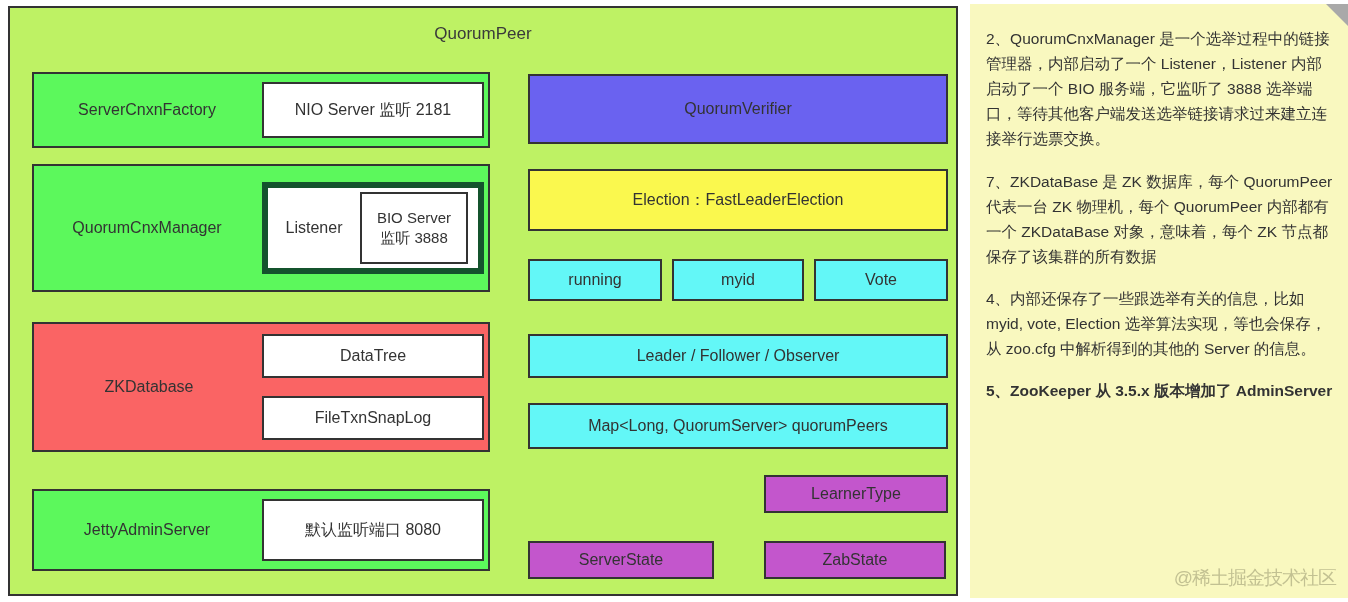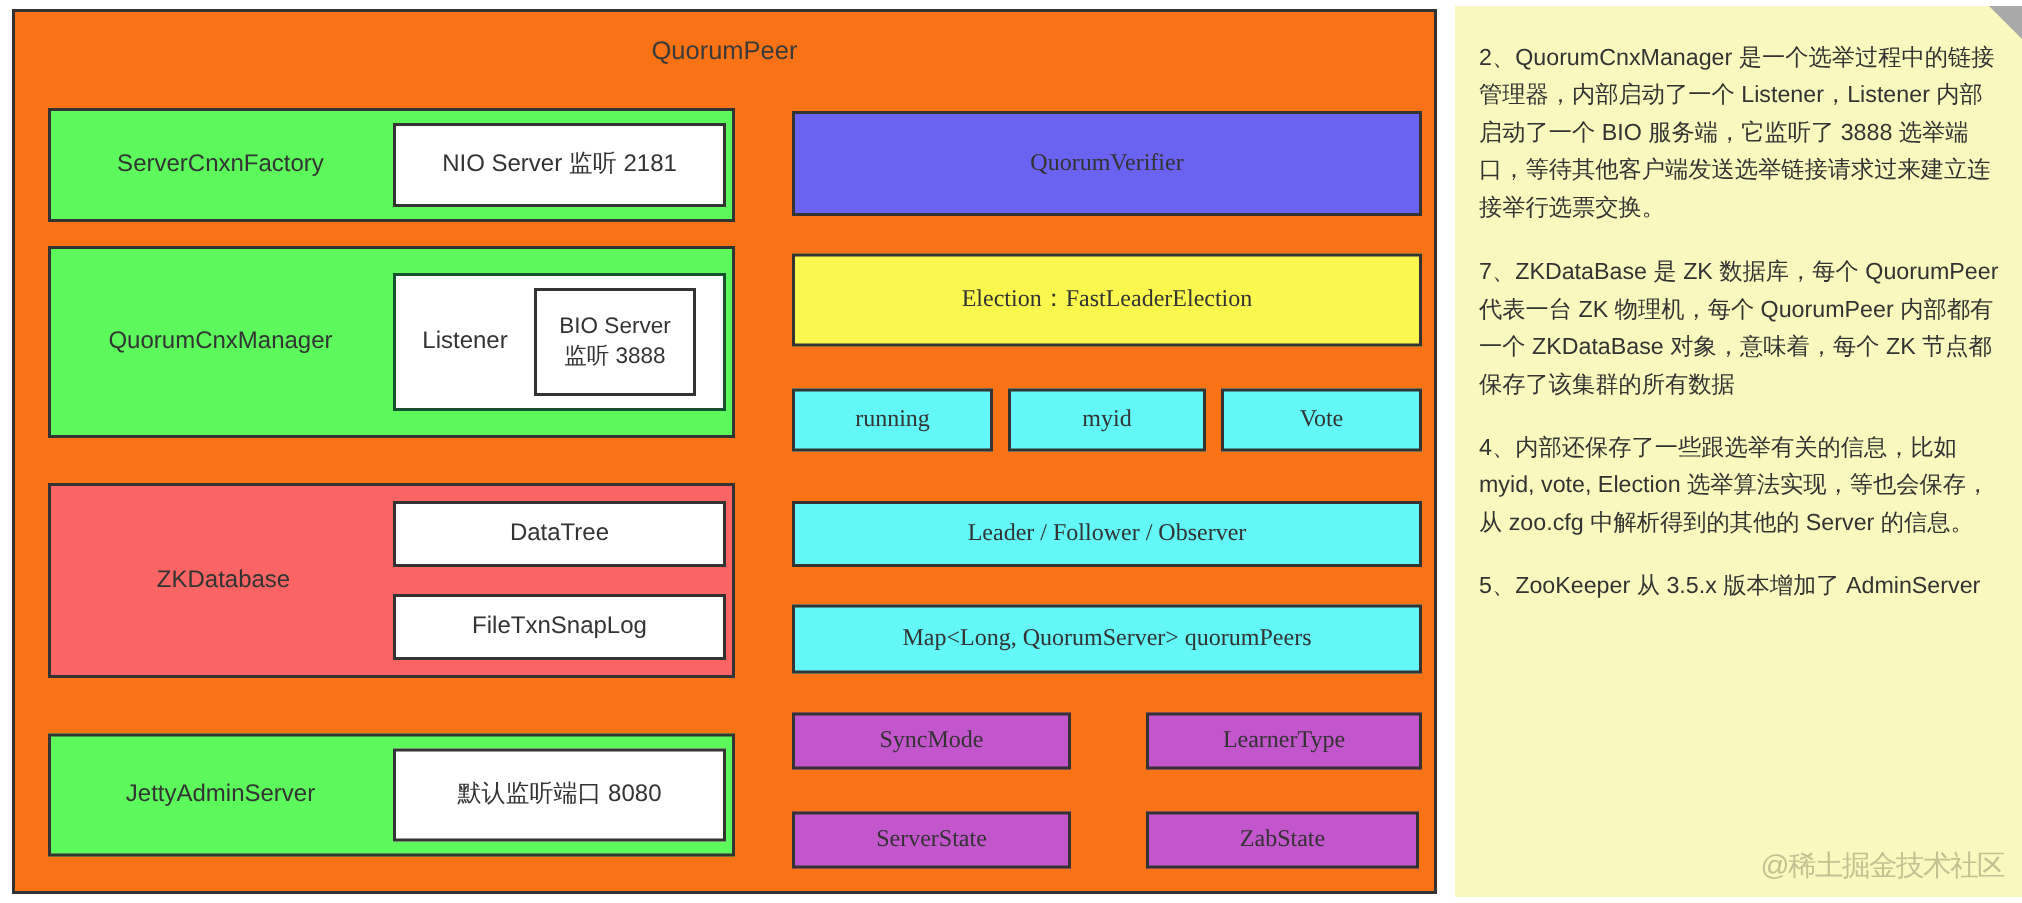--- a/index.html
+++ b/index.html
@@ -12,42 +12,41 @@
     font-family: "Liberation Sans", "DejaVu Sans", sans-serif;
     position: relative;
     overflow: hidden;
   }
 
   
   #diagram-root {
     position: absolute;
     left: 8px; top: 6px;
     width: 950px; height: 590px;
-    background: #f97316;
+    background: #bef264;
     border: 2px solid #333333;
   }
   #diagram-title {
     position: absolute;
     left: 0; top: 16px;
     width: 100%;
     text-align: center;
     font-size: 17px;
     color: #3a3a3a;
   }
 
   .box {
     position: absolute;
     border: 2px solid #333333;
     display: flex;
     align-items: center;
     justify-content: center;
     font-size: 16px;
     color: #333333;
     line-height: 1.25;
-    font-family: Liberation Serif, serif;
   }
 
   
   .comp-row {
     position: absolute;
     border: 2px solid #333333;
     display: flex;
     align-items: center;
   }
   .comp-label {
@@ -80,21 +79,21 @@
 
   
   #row-quorumcnxmanager {
     left: 22px; top: 156px; width: 458px; height: 128px;
     background: #5cf85c;
   }
   #row-quorumcnxmanager .comp-label { width: 226px; }
   #row-quorumcnxmanager .listener-wrap {
     width: 222px; height: 92px; margin-left: 2px;
     background: #ffffff;
-    border: 2px solid #14532d;
+    border: 6px solid #14532d;
     display: flex; align-items: center;
   }
   #row-quorumcnxmanager .listener-text {
     flex: 0 0 auto;
     width: 92px;
     text-align: center;
     font-size: 16px;
     color: #333333;
   }
   #row-quorumcnxmanager .bio-box {
@@ -181,21 +180,21 @@
     background: #f9f8bf;
     padding: 22px 14px 10px 16px;
     font-size: 15.5px;
     line-height: 1.62;
     color: #333333;
     overflow: hidden;
   }
   #notes-panel .note {
     margin: 0 0 17px 0;
   }
-  #notes-panel .note:last-of-type { margin-bottom: 0; }
+  #notes-panel .note:last-of-type { margin-bottom: 0; font-weight: bold; }
   #note-fold {
     position: absolute;
     right: 0; top: 0;
     width: 0; height: 0;
     border-left: 22px solid transparent;
     border-top: 22px solid #a9a9a9;
   }
   #watermark {
     position: absolute;
     right: 12px; bottom: 4px;
@@ -244,21 +243,20 @@
   <div class="box" id="box-quorumverifier">QuorumVerifier</div>
   <div class="box" id="box-election">Election：FastLeaderElection</div>
 
   <div class="box small-cyan" id="box-running">running</div>
   <div class="box small-cyan" id="box-myid">myid</div>
   <div class="box small-cyan" id="box-vote">Vote</div>
 
   <div class="box" id="box-roles">Leader / Follower / Observer</div>
   <div class="box" id="box-quorumpeers">Map&lt;Long, QuorumServer&gt; quorumPeers</div>
 
-  <div class="box magenta" id="box-syncmode">SyncMode</div>
   <div class="box magenta" id="box-learnertype">LearnerType</div>
   <div class="box magenta" id="box-zabstate">ZabState</div>
   <div class="box magenta" id="box-serverstate">ServerState</div>
 
 </div>
 
 <div id="notes-panel">
   <div id="note-fold"></div>
   <p class="note">2、QuorumCnxManager 是一个选举过程中的链接管理器，内部启动了一个 Listener，Listener 内部启动了一个 BIO 服务端，它监听了 3888 选举端口，等待其他客户端发送选举链接请求过来建立连接举行选票交换。</p>
   <p class="note">7、ZKDataBase 是 ZK 数据库，每个 QuorumPeer 代表一台 ZK 物理机，每个 QuorumPeer 内部都有一个 ZKDataBase 对象，意味着，每个 ZK 节点都保存了该集群的所有数据</p>

